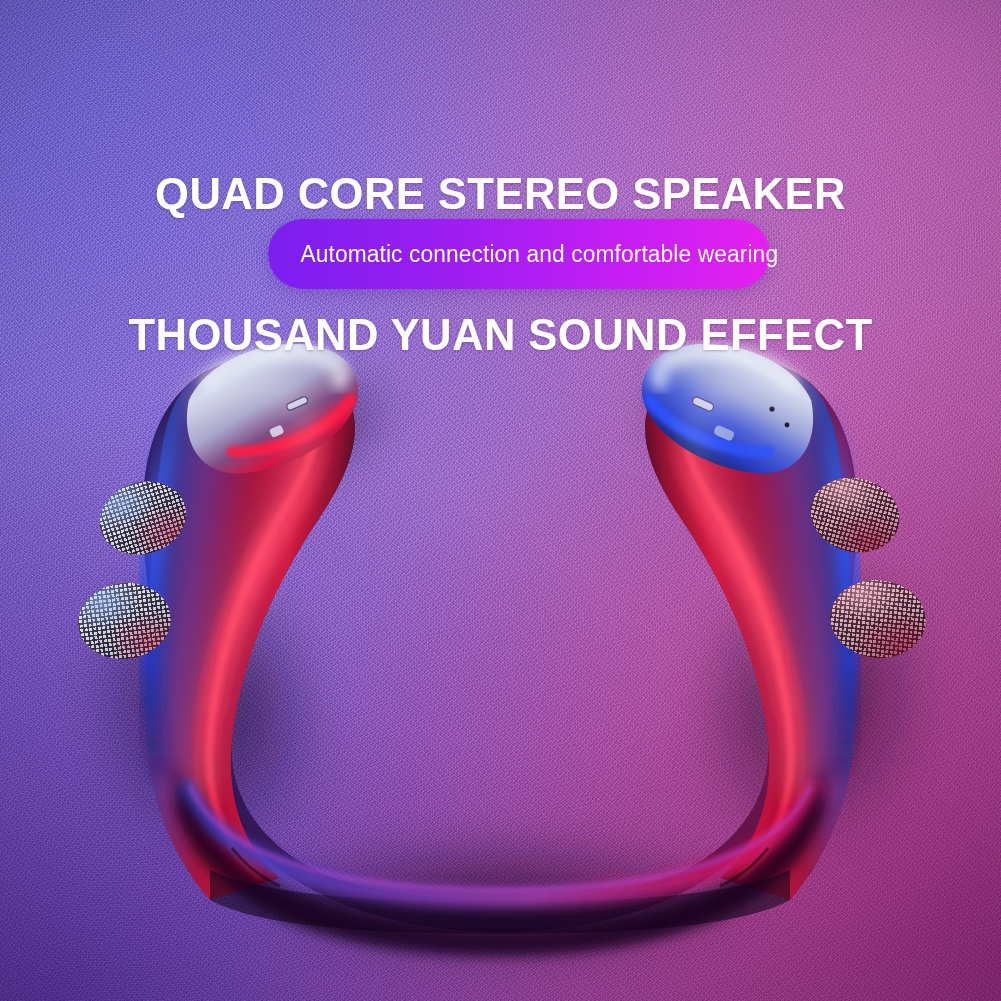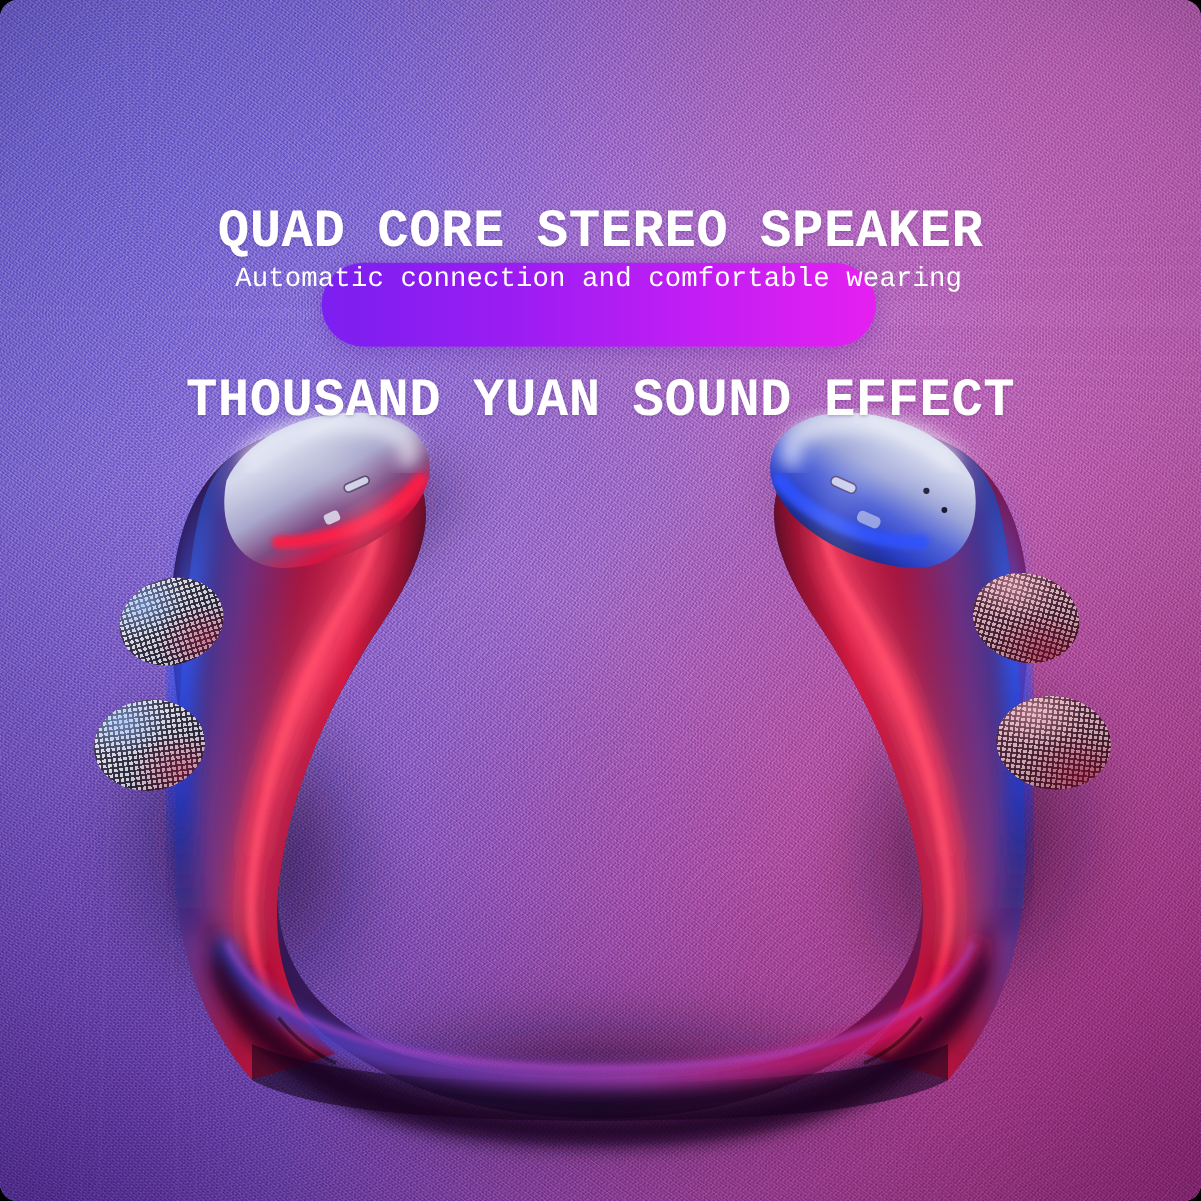--- a/index.html
+++ b/index.html
@@ -5,23 +5,22 @@
   html, body {
     margin: 0;
     padding: 0;
     background: #000;
   }
   #stage {
     position: relative;
     width: 1001px;
     height: 1001px;
     overflow: hidden;
-    font-family: Liberation Mono, monospace;
+    font-family: Liberation Sans, sans-serif;
     isolation: isolate;
-    border-radius: 15px;
   }
 
   
   .bg-base {
     position: absolute; inset: 0;
     background:
       linear-gradient(118deg,
         #7b72e0 0%,
         #8a6fd4 26%,
         #9d6bc6 48%,
@@ -88,22 +87,23 @@
   .pill {
     position: absolute;
     left: 268px;
     top: 219px;
     width: 462px;
     height: 70px;
     border-radius: 35px;
     background: linear-gradient(90deg, #7b1ff0 0%, #9a1df2 34%, #c21ef4 68%, #e520f0 100%);
     box-shadow: 0 3px 16px rgba(90,20,160,0.32);
     display: flex;
-    align-items: flex-start;
+    align-items: center;
     justify-content: center;
+    padding-left: 40px;
   }
   .pill-label {
     color: #ffffff;
     font-size: 23px;
     font-weight: 400;
     letter-spacing: 0.1px;
     white-space: nowrap;
     transform: scaleX(0.99);
   }
 

